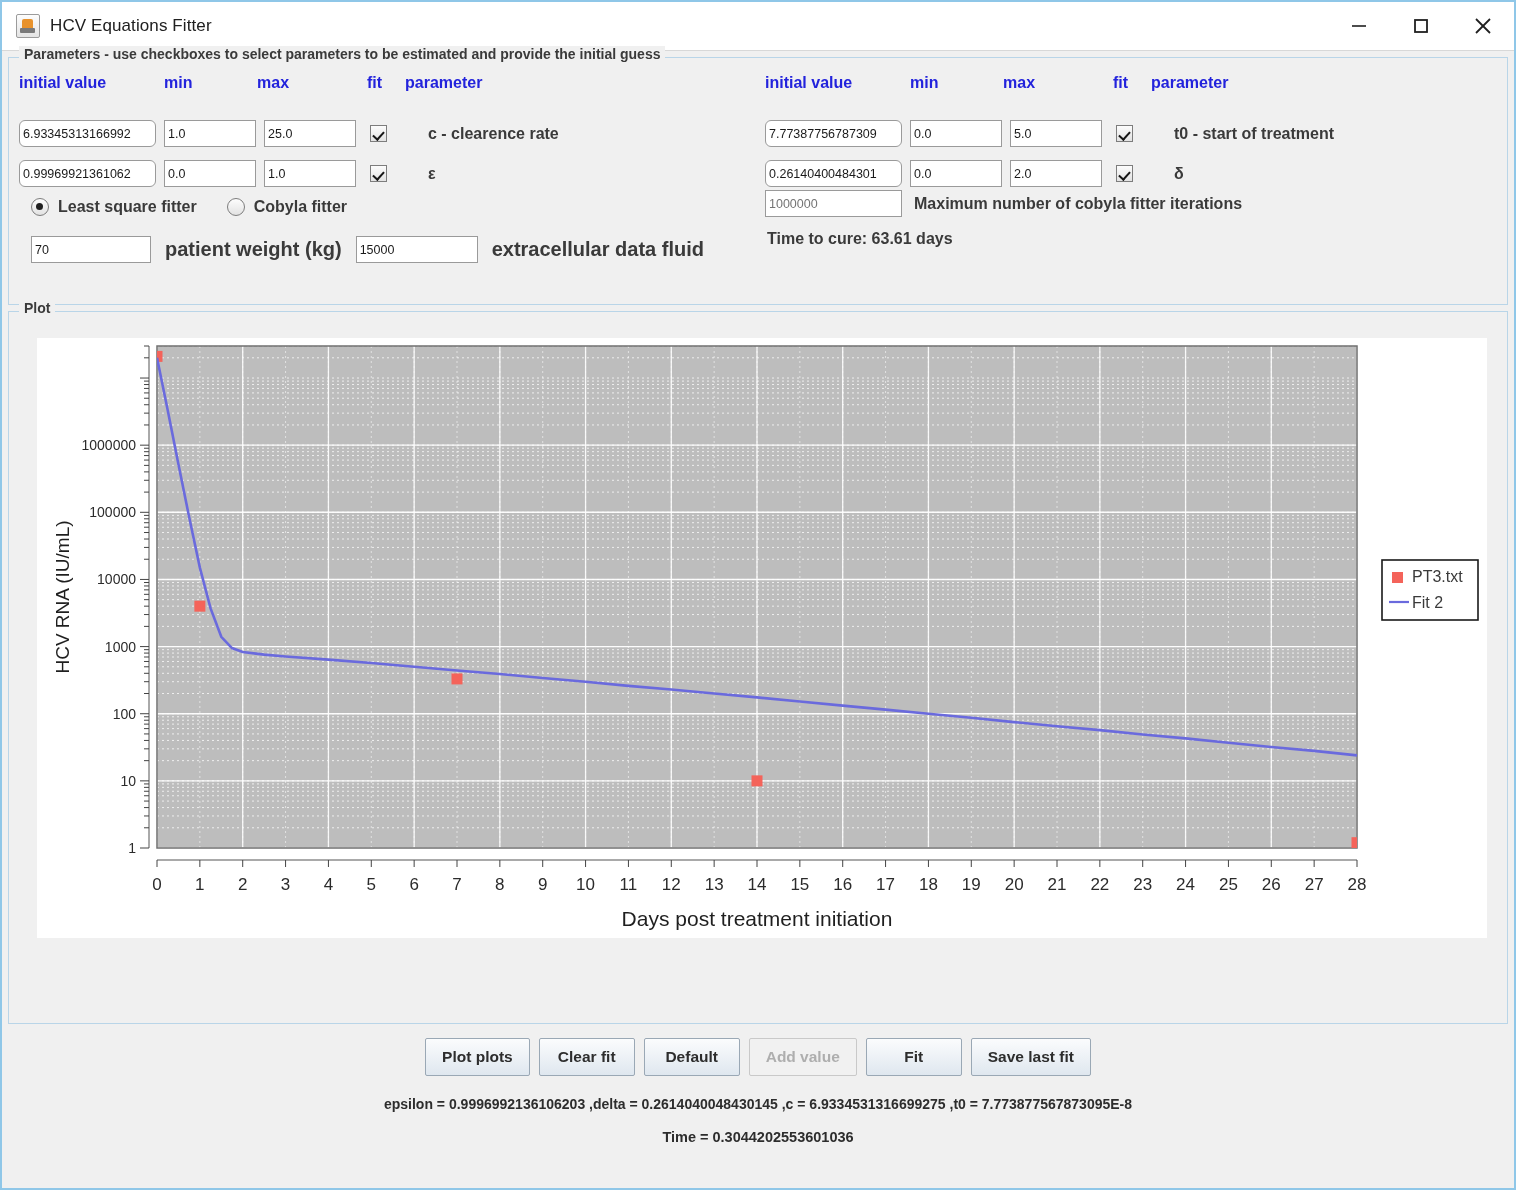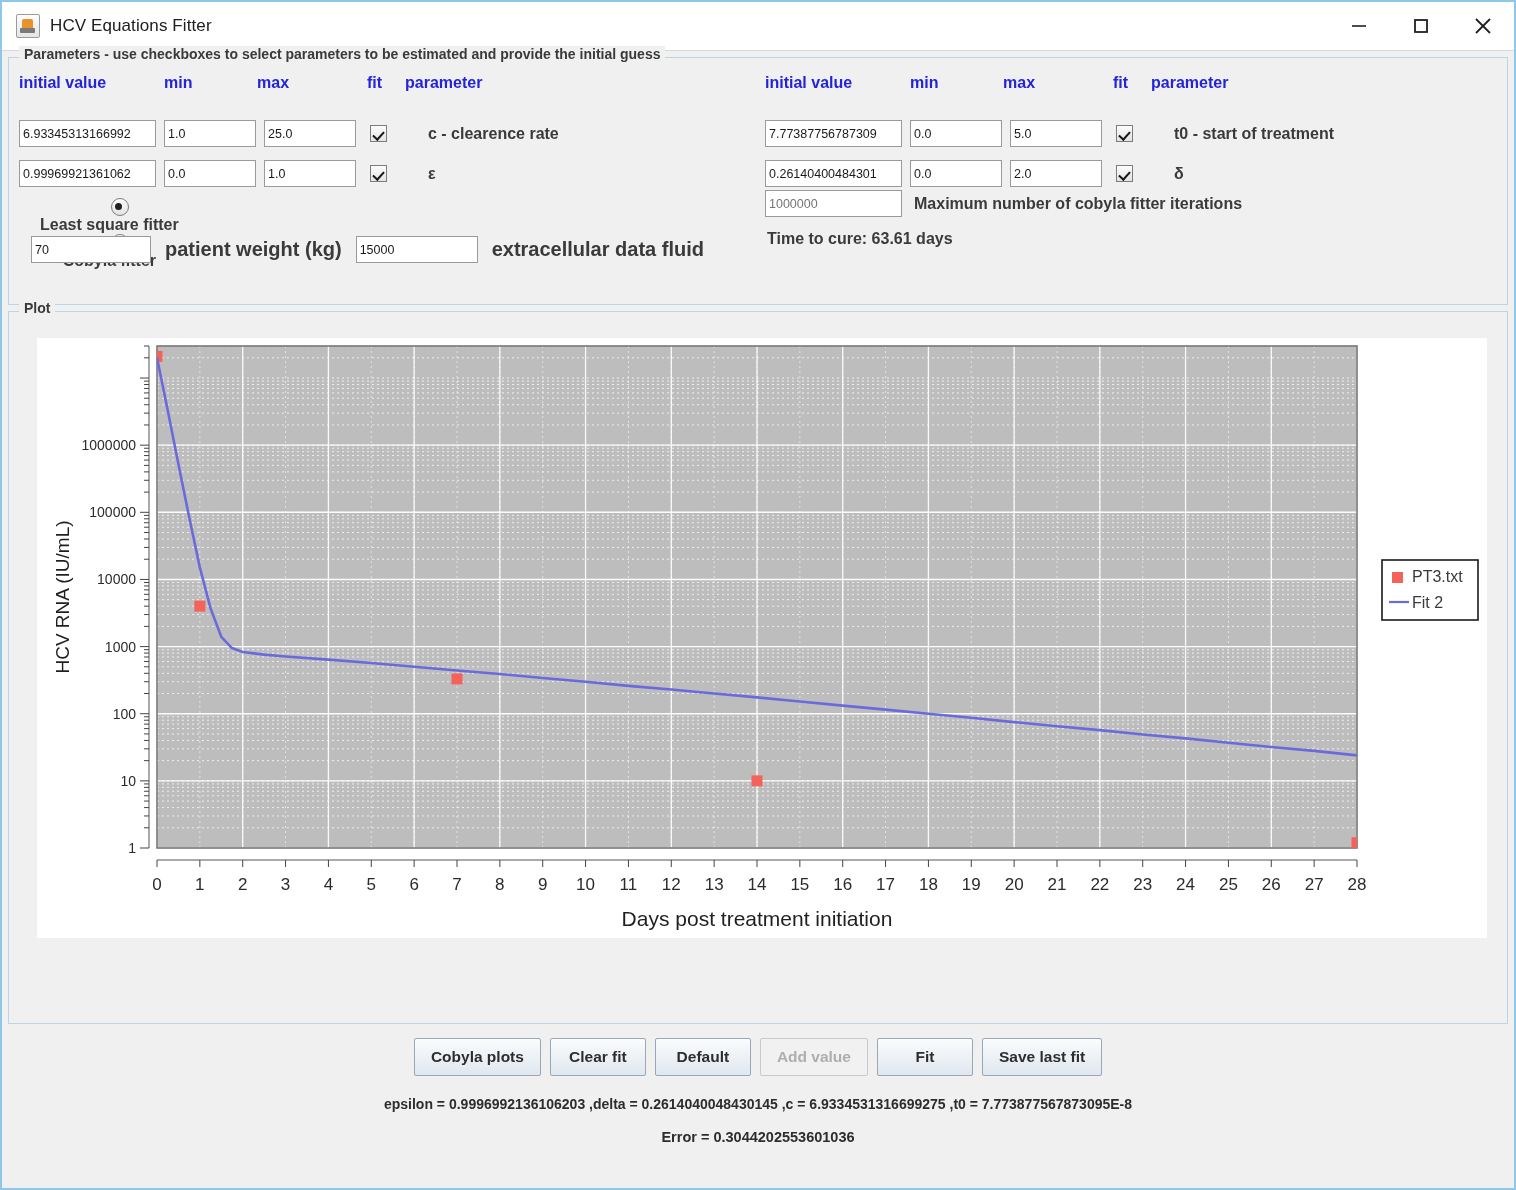--- a/index.html
+++ b/index.html
@@ -76,37 +76,37 @@
   .prow{display:flex;align-items:center;height:33px;margin-top:7px;}
   input.tf{
     font-family:"Liberation Sans", sans-serif;
     font-size:12.5px;color:#1a1a1a;
     border:1px solid #9a9a9a;
     background:#ffffff;
     height:27px;box-sizing:border-box;
     padding:0 3px;
     outline:none;
   }
-  .tf-iv{width:137px;}
+  .tf-iv{width:137px;border-radius:6px;}
   .tf-mm{width:92px;margin-left:8px;}
   .cbwrap{width:58px;display:flex;justify-content:flex-start;padding-left:14px;}
   .cb{
     width:17px;height:17px;box-sizing:border-box;
     border:1px solid #7d7d7d;
     background:linear-gradient(#fcfcfc,#e3e3e3);
     position:relative;display:inline-block;
   }
   .cb.checked:after{
     content:"";position:absolute;left:4px;top:3px;
     width:5px;height:9px;border:solid #161616;
     border-width:0 2px 2px 0;transform:rotate(42deg);
   }
   .plabel{font-size:16px;font-weight:bold;color:#3a3a3a;white-space:nowrap;}
   
-  .radio-row{position:absolute;left:12px;top:140px;display:flex;align-items:center;flex-direction:column;}
+  .radio-row{position:absolute;left:12px;top:140px;display:flex;align-items:center;}
   .radio{
     width:16px;height:16px;border-radius:50%;
     border:1px solid #7d7d7d;background:linear-gradient(#fdfdfd,#e2e2e2);
     position:relative;flex:0 0 16px;
   }
   .radio.sel:after{
     content:"";position:absolute;left:3.5px;top:3.5px;width:7px;height:7px;
     border-radius:50%;background:#202020;
   }
   .radio-label{font-size:16px;font-weight:bold;color:#3a3a3a;margin-left:9px;margin-right:30px;}
@@ -557,24 +557,24 @@
             <text x="1375" y="244" font-family="&quot;Liberation Sans&quot;, sans-serif" font-size="16" fill="#3a3a3a">PT3.txt</text>
             <line x1="1352" y1="264" x2="1372" y2="264" stroke="#6a6add" stroke-width="2.2"></line>
             <text x="1375" y="270" font-family="&quot;Liberation Sans&quot;, sans-serif" font-size="16" fill="#3a3a3a">Fit 2</text>
           </svg>
       </div>
     </div>
   </div>
 
   <div class="btnbar">
     <div class="btnrow">
-      <button class="btn">Cobyla plots</button>
+      <button class="btn">Plot plots</button>
       <button class="btn">Clear fit</button>
       <button class="btn">Default</button>
       <button class="btn disabled">Add value</button>
       <button class="btn">Fit</button>
       <button class="btn">Save last fit</button>
     </div>
     <div class="result-line">epsilon = 0.9996992136106203 ,delta = 0.2614040048430145 ,c = 6.9334531316699275 ,t0 = 7.773877567873095E-8</div>
-    <div class="error-line">Error = 0.3044202553601036</div>
+    <div class="error-line">Time = 0.3044202553601036</div>
   </div>
 
 </div>
 
 </body></html>

